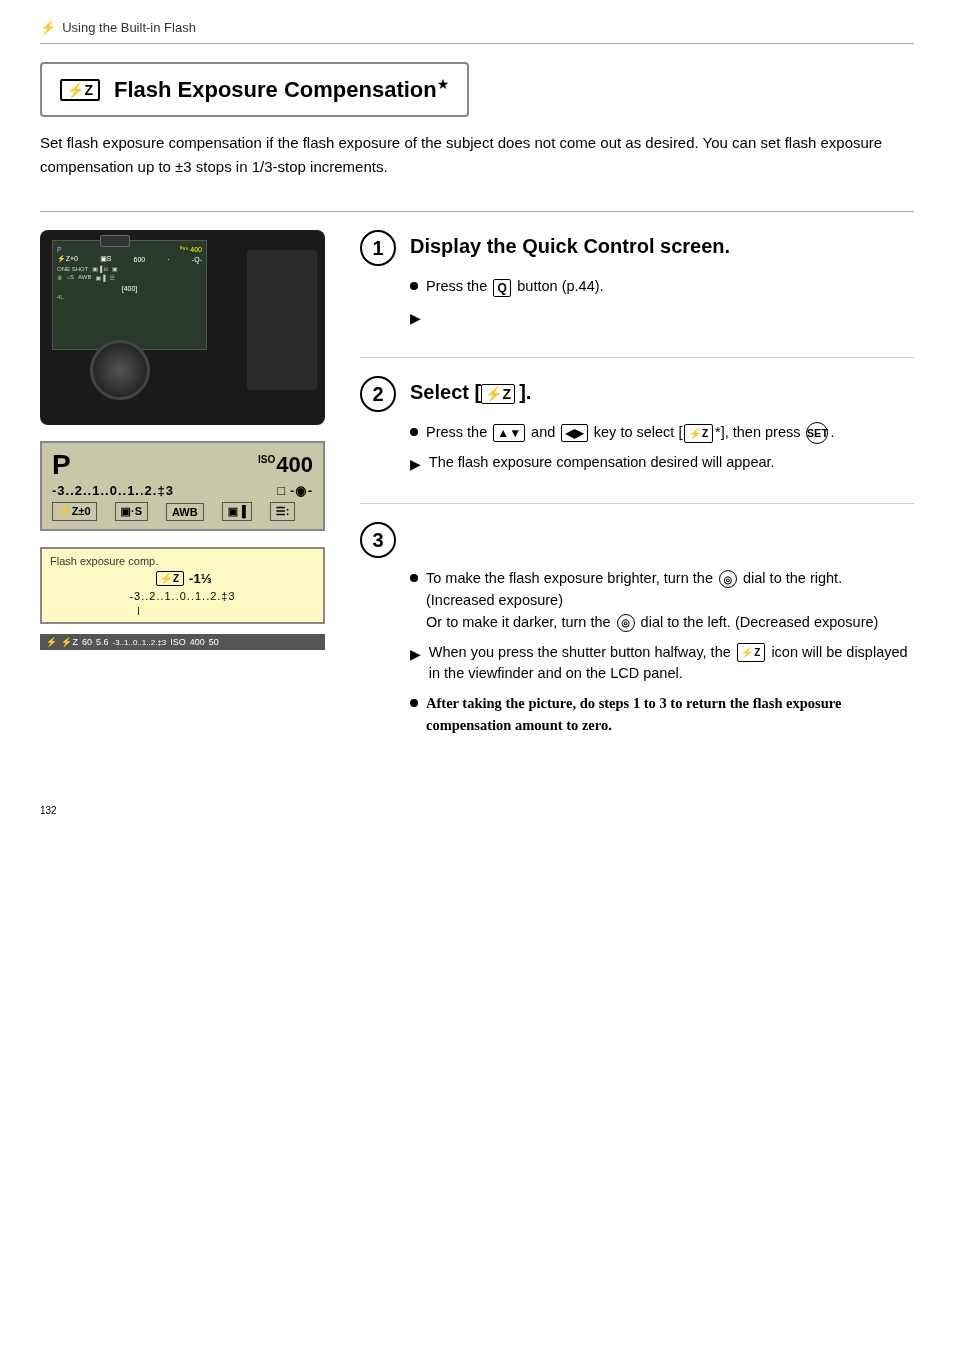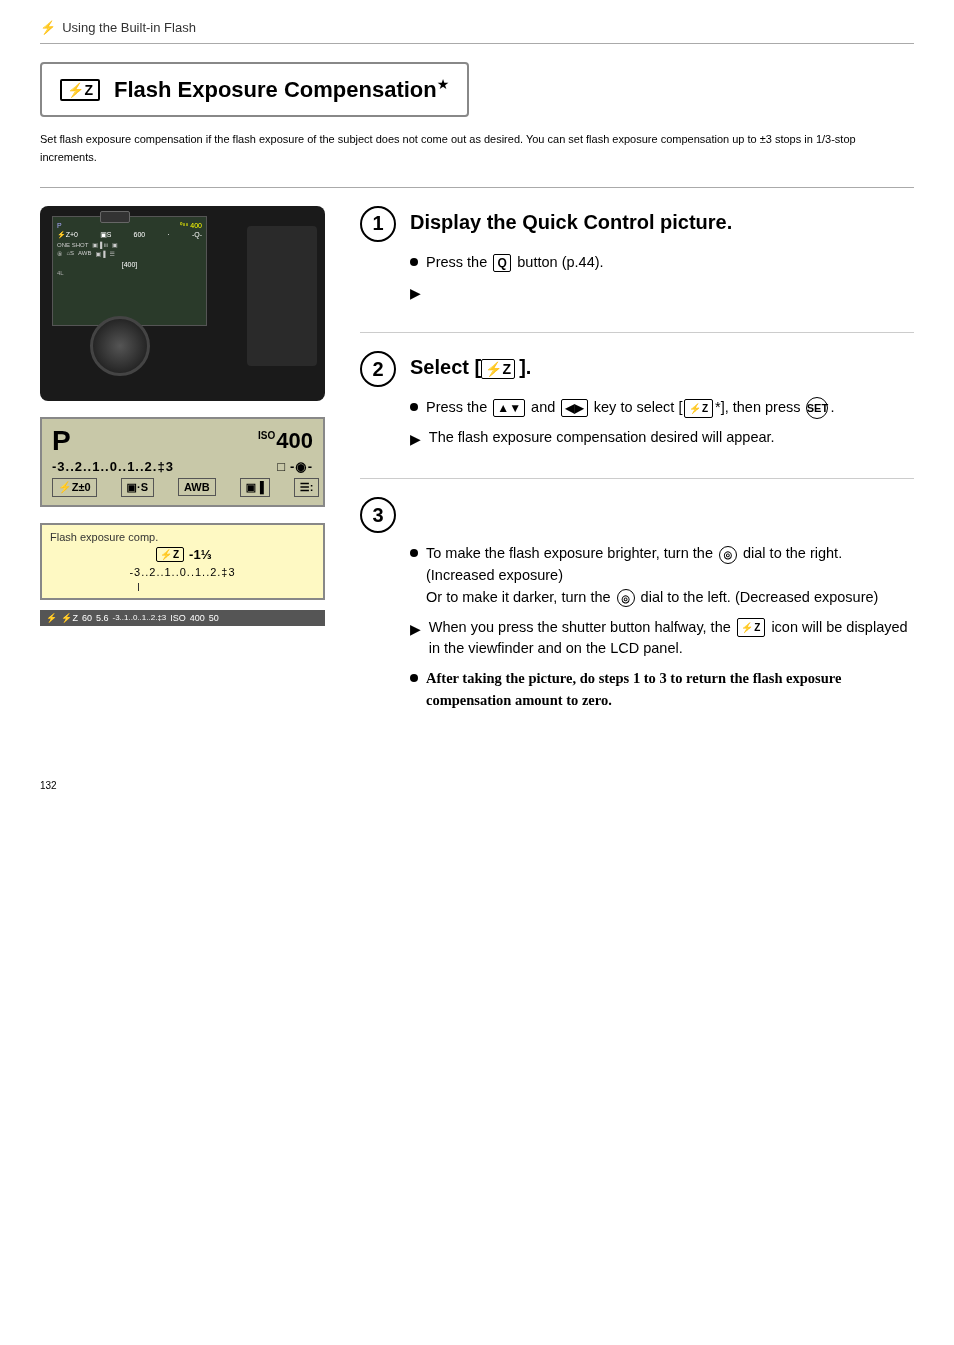--- a/index.html
+++ b/index.html
@@ -34,23 +34,23 @@
     .section-title {
       font-size: 22px;
       font-weight: bold;
     }
     .star-sup {
       font-size: 14px;
       vertical-align: super;
       font-weight: normal;
     }
     .intro-text {
-      font-size: 11px;
+      font-size: 15px;
       line-height: 1.6;
-      margin-bottom: 20px;
+      margin-bottom: 32px;
     }
     .content-area {
       display: flex;
       gap: 0;
     }
     .left-col {
       width: 320px;
       flex-shrink: 0;
       padding-right: 20px;
     }
@@ -139,21 +139,21 @@
       font-weight: bold;
       letter-spacing: 1px;
       text-align: center;
       margin-bottom: 4px;
       display: flex;
       align-items: center;
       justify-content: space-between;
     }
     .lcd-row3 {
       display: flex;
-      gap: 24px;
+      gap: 18px;
       align-items: center;
     }
     .lcd-box {
       border: 1.5px solid #555;
       padding: 2px 5px;
       font-size: 11px;
       font-weight: bold;
       display: flex;
       align-items: center;
       gap: 2px;
@@ -434,21 +434,21 @@
       <span>400</span>
       <span>50</span>
     </div>
   </div>
 
   <div class="right-col">
 
     <div class="step-block">
       <div class="step-header">
         <div class="step-number">1</div>
-        <div class="step-title">Display the Quick Control picture.</div>
+        <div class="step-title">Display the Quick Control screen.</div>
       </div>
       <div class="step-content">
         <div class="bullet-item">
           <div class="bullet-dot"></div>
           <div>
             Press the <span class="inline-btn">Q</span> button (p.44).
           </div>
         </div>
         <div class="bullet-item">
           <div class="arrow-bullet">▶</div>

